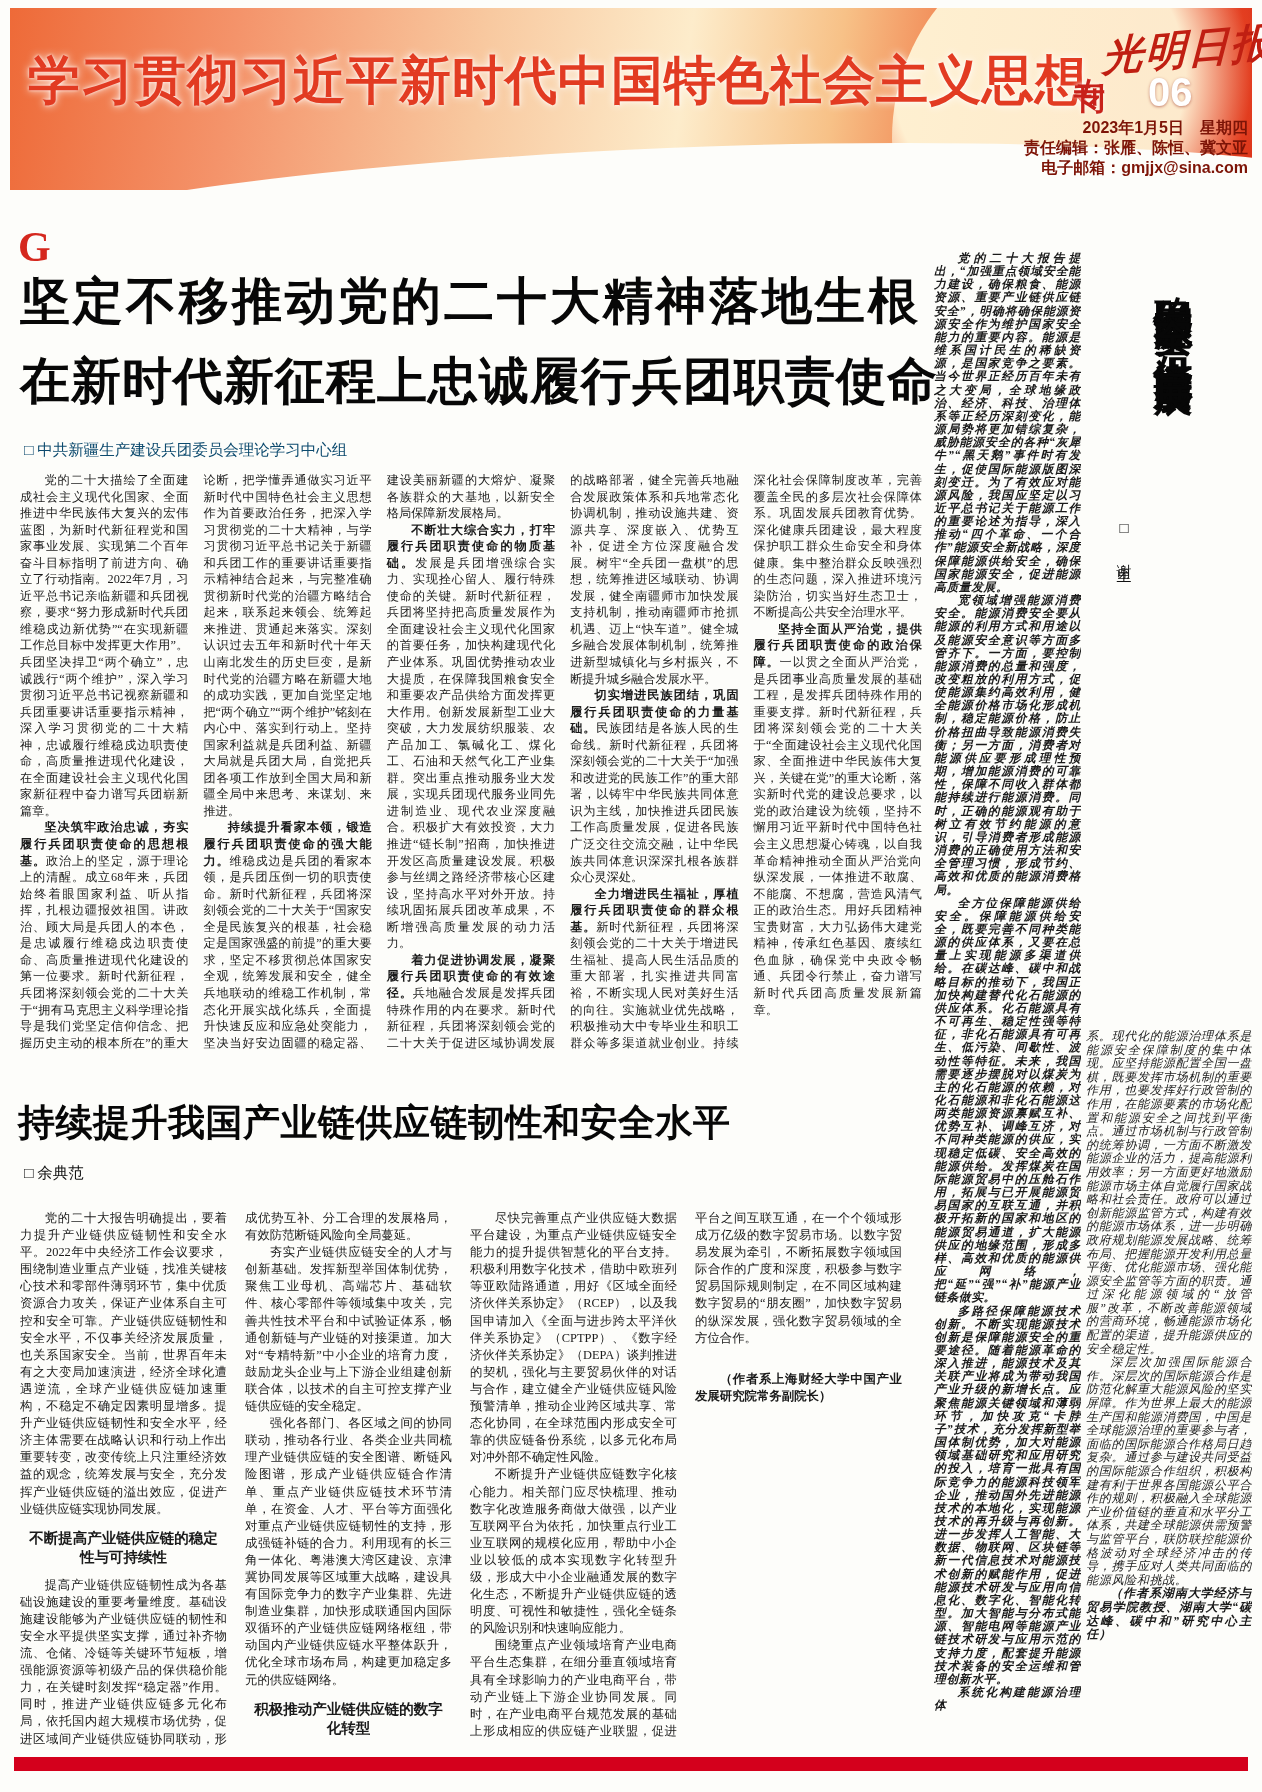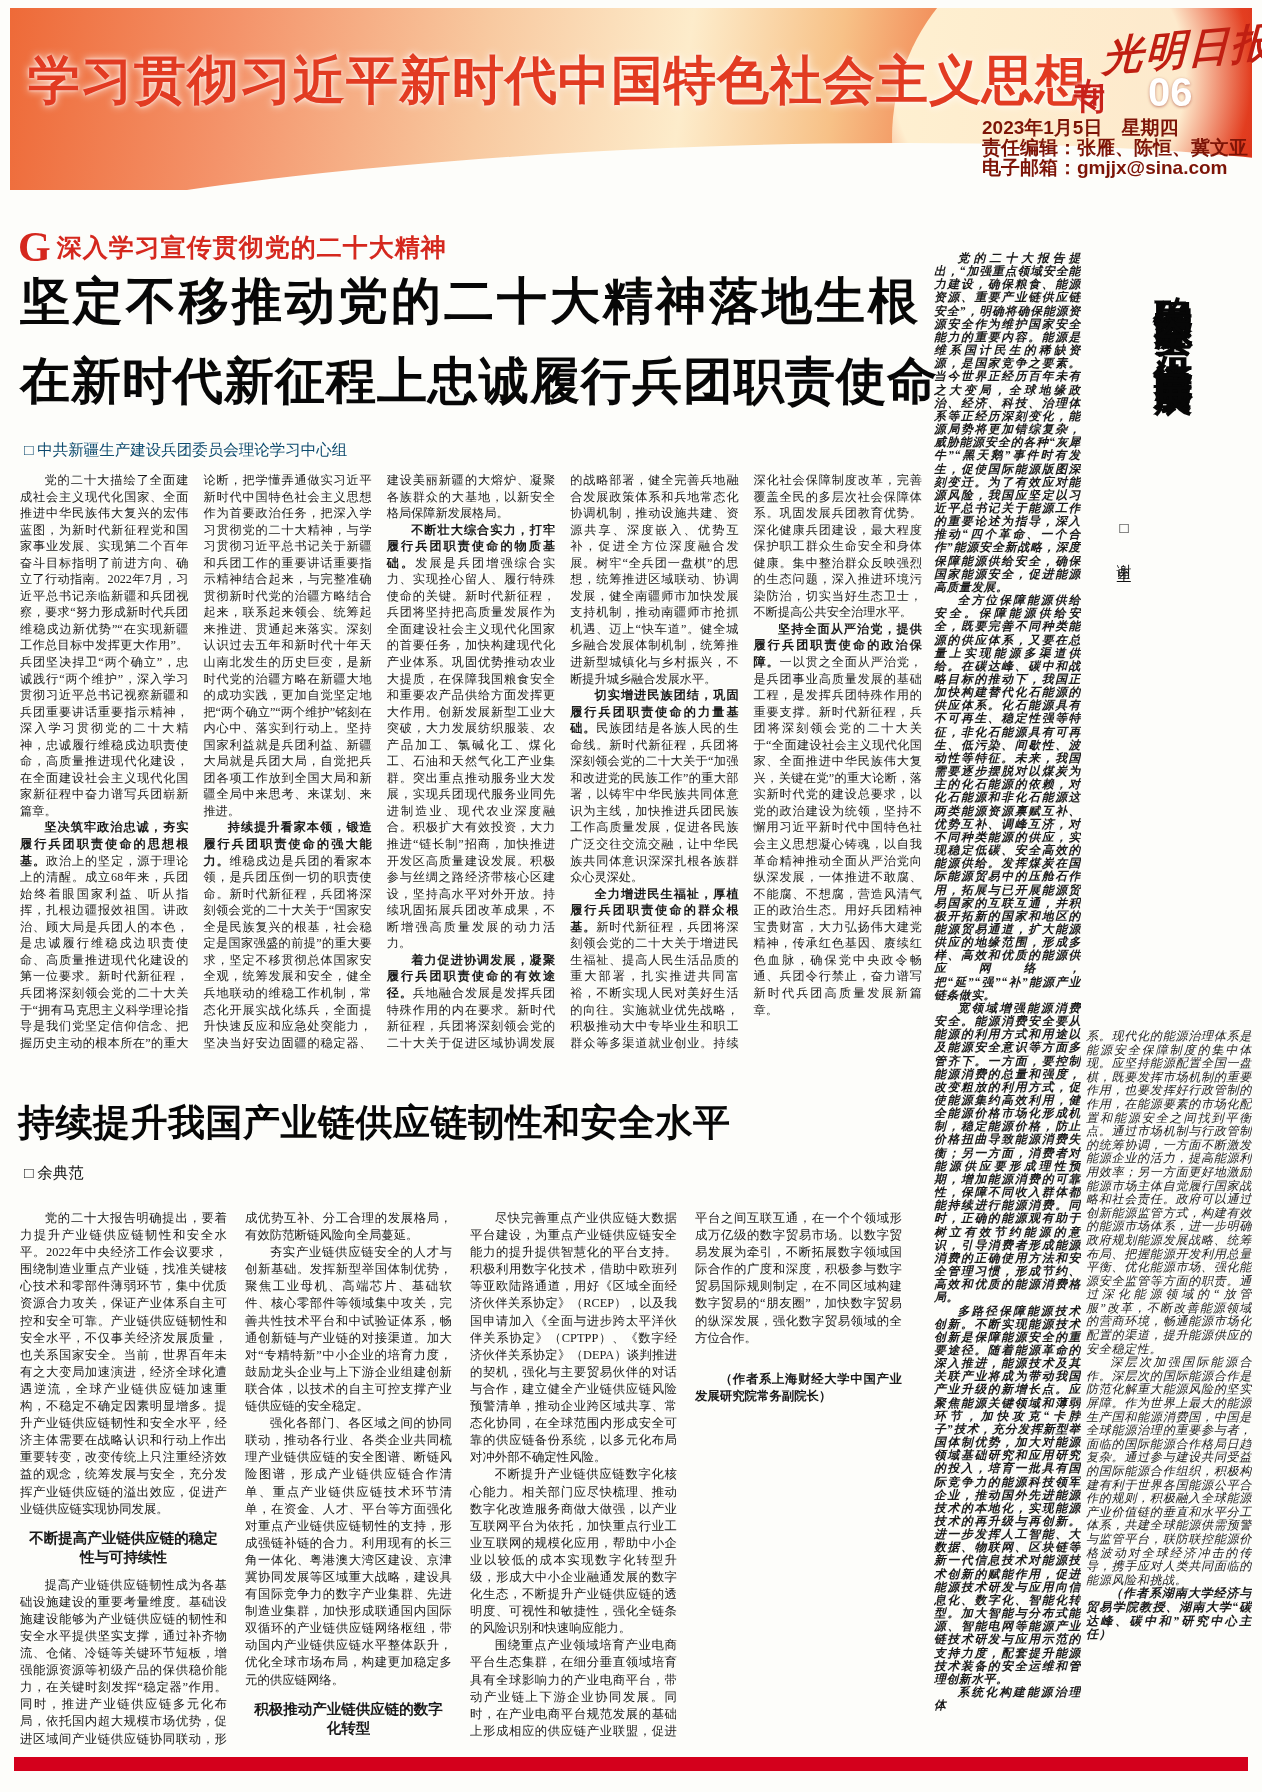--- a/index.html
+++ b/index.html
@@ -14,22 +14,22 @@
     border-radius:50% 50% 0 0/90% 90% 0 0;transform:rotate(-2.4deg);}
   .banner-title{position:absolute;left:28px;top:46px;font-family:"Liberation Sans",sans-serif;
     font-weight:900;font-size:52px;letter-spacing:1px;color:#e23b22;white-space:nowrap;
     text-shadow:0 0 9px rgba(255,255,255,.95),0 0 3px rgba(255,255,255,.9);}
   .banner-suffix{position:absolute;left:1068px;top:52px;writing-mode:vertical-rl;font-family:"Liberation Sans",sans-serif;
     font-weight:900;font-size:31px;color:#c8221a;letter-spacing:6px;text-shadow:0 0 5px rgba(255,255,255,.8);}
   .masthead{position:absolute;left:1102px;top:22px;font-size:41px;font-weight:bold;font-style:italic;
     color:#c01f12;transform:rotate(-5deg) skewX(-6deg);letter-spacing:2px;white-space:nowrap;}
   .page-num{position:absolute;left:1148px;top:70px;font-family:"Liberation Sans",sans-serif;
     font-weight:bold;font-size:40px;color:#fff;text-shadow:0 1px 3px rgba(140,20,10,.5);}
-  .dateblock{position:absolute;right:14px;top:118px;color:#7d1407;
-    font-family:"Liberation Sans",sans-serif;font-weight:bold;font-size:19px;line-height:20px;}
+  .dateblock{position:absolute;right:14px;top:118px;text-align:right;color:#7d1407;
+    font-family:"Liberation Sans",sans-serif;font-weight:bold;font-size:16px;line-height:20px;}
   
   .badge{position:absolute;left:18px;top:228px;display:flex;align-items:center;}
   .badge .g{font-family:"Liberation Serif",serif;font-weight:900;font-size:42px;line-height:38px;color:#d5281e;margin-right:6px;}
   .badge .lbl{font-family:"Liberation Sans",sans-serif;font-weight:900;font-size:25px;color:#d5281e;letter-spacing:1px;}
   
   .h1a{position:absolute;left:20px;top:268px;font-weight:900;font-size:50px;letter-spacing:3px;white-space:nowrap;color:#070707;}
   .h1b{position:absolute;left:20px;top:348px;font-weight:900;font-size:50px;letter-spacing:1px;white-space:nowrap;color:#070707;}
   .byline-main{position:absolute;left:24px;top:440px;font-size:15.5px;color:#0c4a6e;}
   .mainbody{position:absolute;left:20px;top:472px;width:902px;height:590px;overflow:hidden;
     column-count:5;column-gap:15px;column-fill:auto;
@@ -77,21 +77,20 @@
   <div class="masthead">光明日报</div>
   <div class="page-num">06</div>
   <div class="dateblock">
     <div>2023年1月5日　星期四</div>
     <div>责任编辑：张雁、陈恒、冀文亚</div>
     <div>电子邮箱：gmjjx@sina.com</div>
   </div>
 
   <div class="badge">
     <span class="g">G</span>
-    <span class="lbl">深入学习宣传贯彻党的二十大精神</span>
   </div>
 
   <div class="h1a">坚定不移推动党的二十大精神落地生根</div>
   <div class="h1b">在新时代新征程上忠诚履行兵团职责使命</div>
   <div class="byline-main">□ 中共新疆生产建设兵团委员会理论学习中心组</div>
   <div class="mainbody">
       <p>党的二十大描绘了全面建成社会主义现代化国家、全面推进中华民族伟大复兴的宏伟蓝图，为新时代新征程党和国家事业发展、实现第二个百年奋斗目标指明了前进方向、确立了行动指南。2022年7月，习近平总书记亲临新疆和兵团视察，要求“努力形成新时代兵团维稳戍边新优势”“在实现新疆工作总目标中发挥更大作用”。兵团坚决捍卫“两个确立”，忠诚践行“两个维护”，深入学习贯彻习近平总书记视察新疆和兵团重要讲话重要指示精神，深入学习贯彻党的二十大精神，忠诚履行维稳戍边职责使命，高质量推进现代化建设，在全面建设社会主义现代化国家新征程中奋力谱写兵团崭新篇章。</p>
       <p><b>坚决筑牢政治忠诚，夯实履行兵团职责使命的思想根基。</b>政治上的坚定，源于理论上的清醒。成立68年来，兵团始终着眼国家利益、听从指挥，扎根边疆报效祖国。讲政治、顾大局是兵团人的本色，是忠诚履行维稳戍边职责使命、高质量推进现代化建设的第一位要求。新时代新征程，兵团将深刻领会党的二十大关于“拥有马克思主义科学理论指导是我们党坚定信仰信念、把握历史主动的根本所在”的重大论断，把学懂弄通做实习近平新时代中国特色社会主义思想作为首要政治任务，把深入学习贯彻党的二十大精神，与学习贯彻习近平总书记关于新疆和兵团工作的重要讲话重要指示精神结合起来，与完整准确贯彻新时代党的治疆方略结合起来，联系起来领会、统筹起来推进、贯通起来落实。深刻认识过去五年和新时代十年天山南北发生的历史巨变，是新时代党的治疆方略在新疆大地的成功实践，更加自觉坚定地把“两个确立”“两个维护”铭刻在内心中、落实到行动上。坚持国家利益就是兵团利益、新疆大局就是兵团大局，自觉把兵团各项工作放到全国大局和新疆全局中来思考、来谋划、来推进。</p>
       <p><b>持续提升看家本领，锻造履行兵团职责使命的强大能力。</b>维稳戍边是兵团的看家本领，是兵团压倒一切的职责使命。新时代新征程，兵团将深刻领会党的二十大关于“国家安全是民族复兴的根基，社会稳定是国家强盛的前提”的重大要求，坚定不移贯彻总体国家安全观，统筹发展和安全，健全兵地联动的维稳工作机制，常态化开展实战化练兵，全面提升快速反应和应急处突能力，坚决当好安边固疆的稳定器、建设美丽新疆的大熔炉、凝聚各族群众的大基地，以新安全格局保障新发展格局。</p>
       <p><b>不断壮大综合实力，打牢履行兵团职责使命的物质基础。</b>发展是兵团增强综合实力、实现拴心留人、履行特殊使命的关键。新时代新征程，兵团将坚持把高质量发展作为全面建设社会主义现代化国家的首要任务，加快构建现代化产业体系。巩固优势推动农业大提质，在保障我国粮食安全和重要农产品供给方面发挥更大作用。创新发展新型工业大突破，大力发展纺织服装、农产品加工、氯碱化工、煤化工、石油和天然气化工产业集群。突出重点推动服务业大发展，实现兵团现代服务业同先进制造业、现代农业深度融合。积极扩大有效投资，大力推进“链长制”招商，加快推进开发区高质量建设发展。积极参与丝绸之路经济带核心区建设，坚持高水平对外开放。持续巩固拓展兵团改革成果，不断增强高质量发展的动力活力。</p>
@@ -111,22 +110,22 @@
       <p>强化各部门、各区域之间的协同联动，推动各行业、各类企业共同梳理产业链供应链的安全图谱、断链风险图谱，形成产业链供应链合作清单、重点产业链供应链技术环节清单，在资金、人才、平台等方面强化对重点产业链供应链韧性的支持，形成强链补链的合力。利用现有的长三角一体化、粤港澳大湾区建设、京津冀协同发展等区域重大战略，建设具有国际竞争力的数字产业集群、先进制造业集群，加快形成联通国内国际双循环的产业链供应链网络枢纽，带动国内产业链供应链水平整体跃升，优化全球市场布局，构建更加稳定多元的供应链网络。</p>
       <div class="subhead">积极推动产业链供应链的数字化转型</div>
       <p>尽快完善重点产业供应链大数据平台建设，为重点产业链供应链安全能力的提升提供智慧化的平台支持。积极利用数字化技术，借助中欧班列等亚欧陆路通道，用好《区域全面经济伙伴关系协定》（RCEP），以及我国申请加入《全面与进步跨太平洋伙伴关系协定》（CPTPP）、《数字经济伙伴关系协定》（DEPA）谈判推进的契机，强化与主要贸易伙伴的对话与合作，建立健全产业链供应链风险预警清单，推动企业跨区域共享、常态化协同，在全球范围内形成安全可靠的供应链备份系统，以多元化布局对冲外部不确定性风险。</p>
       <p>不断提升产业链供应链数字化核心能力。相关部门应尽快梳理、推动数字化改造服务商做大做强，以产业互联网平台为依托，加快重点行业工业互联网的规模化应用，帮助中小企业以较低的成本实现数字化转型升级，形成大中小企业融通发展的数字化生态，不断提升产业链供应链的透明度、可视性和敏捷性，强化全链条的风险识别和快速响应能力。</p>
       <p>围绕重点产业领域培育产业电商平台生态集群，在细分垂直领域培育具有全球影响力的产业电商平台，带动产业链上下游企业协同发展。同时，在产业电商平台规范发展的基础上形成相应的供应链产业联盟，促进平台之间互联互通，在一个个领域形成万亿级的数字贸易市场。以数字贸易发展为牵引，不断拓展数字领域国际合作的广度和深度，积极参与数字贸易国际规则制定，在不同区域构建数字贸易的“朋友圈”，加快数字贸易的纵深发展，强化数字贸易领域的全方位合作。</p>
       <p class="attr">（作者系上海财经大学中国产业发展研究院常务副院长）</p>
     </div>
 
   <div class="ecol1 kai">
       <p>党的二十大报告提出，“加强重点领域安全能力建设，确保粮食、能源资源、重要产业链供应链安全”，明确将确保能源资源安全作为维护国家安全能力的重要内容。能源是维系国计民生的稀缺资源，是国家竞争之要素。当今世界正经历百年未有之大变局，全球地缘政治、经济、科技、治理体系等正经历深刻变化，能源局势将更加错综复杂，威胁能源安全的各种“灰犀牛”“黑天鹅”事件时有发生，促使国际能源版图深刻变迁。为了有效应对能源风险，我国应坚定以习近平总书记关于能源工作的重要论述为指导，深入推动“四个革命、一个合作”能源安全新战略，深度保障能源供给安全，确保国家能源安全，促进能源高质量发展。</p>
+      <p>宽领域增强能源消费安全。能源消费安全要从能源的利用方式和用途以及能源安全意识等方面多管齐下。一方面，要控制能源消费的总量和强度，改变粗放的利用方式，促使能源集约高效利用，健全能源价格市场化形成机制，稳定能源价格，防止价格扭曲导致能源消费失衡；另一方面，消费者对能源供应要形成理性预期，增加能源消费的可靠性，保障不同收入群体都能持续进行能源消费。同时，正确的能源观有助于树立有效节约能源的意识，引导消费者形成能源消费的正确使用方法和安全管理习惯，形成节约、高效和优质的能源消费格局。</p>
       <p>全方位保障能源供给安全。保障能源供给安全，既要完善不同种类能源的供应体系，又要在总量上实现能源多渠道供给。在碳达峰、碳中和战略目标的推动下，我国正加快构建替代化石能源的供应体系。化石能源具有不可再生、稳定性强等特征，非化石能源具有可再生、低污染、间歇性、波动性等特征。未来，我国需要逐步摆脱对以煤炭为主的化石能源的依赖，对化石能源和非化石能源这两类能源资源禀赋互补、优势互补、调峰互济，对不同种类能源的供应，实现稳定低碳、安全高效的能源供给。发挥煤炭在国际能源贸易中的压舱石作用，拓展与已开展能源贸易国家的互联互通，并积极开拓新的国家和地区的能源贸易通道，扩大能源供应的地缘范围，形成多样、高效和优质的能源供应网络，把“延”“强”“补”能源产业链条做实。</p>
-      <p>宽领域增强能源消费安全。能源消费安全要从能源的利用方式和用途以及能源安全意识等方面多管齐下。一方面，要控制能源消费的总量和强度，改变粗放的利用方式，促使能源集约高效利用，健全能源价格市场化形成机制，稳定能源价格，防止价格扭曲导致能源消费失衡；另一方面，消费者对能源供应要形成理性预期，增加能源消费的可靠性，保障不同收入群体都能持续进行能源消费。同时，正确的能源观有助于树立有效节约能源的意识，引导消费者形成能源消费的正确使用方法和安全管理习惯，形成节约、高效和优质的能源消费格局。</p>
       <p>多路径保障能源技术创新。不断实现能源技术创新是保障能源安全的重要途径。随着能源革命的深入推进，能源技术及其关联产业将成为带动我国产业升级的新增长点。应聚焦能源关键领域和薄弱环节，加快攻克“卡脖子”技术，充分发挥新型举国体制优势，加大对能源领域基础研究和应用研究的投入，培育一批具有国际竞争力的能源科技领军企业，推动国外先进能源技术的本地化，实现能源技术的再升级与再创新。进一步发挥人工智能、大数据、物联网、区块链等新一代信息技术对能源技术创新的赋能作用，促进能源技术研发与应用向信息化、数字化、智能化转型。加大智能与分布式能源、智能电网等能源产业链技术研发与应用示范的支持力度，配套提升能源技术装备的安全运维和管理创新水平。</p>
       <p>系统化构建能源治理体</p>
     </div>
   <div class="etitle">
     <span>确保国家能源安全</span><span class="gap"></span><span>促进能源高质量发展</span>
   </div>
   <div class="eauthor">□ 谢里</div>
   <div class="ecol2 kai">
       <p class="ni">系。现代化的能源治理体系是能源安全保障制度的集中体现。应坚持能源配置全国一盘棋，既要发挥市场机制的重要作用，也要发挥好行政管制的作用，在能源要素的市场化配置和能源安全之间找到平衡点。通过市场机制与行政管制的统筹协调，一方面不断激发能源企业的活力，提高能源利用效率；另一方面更好地激励能源市场主体自觉履行国家战略和社会责任。政府可以通过创新能源监管方式，构建有效的能源市场体系，进一步明确政府规划能源发展战略、统筹布局、把握能源开发利用总量平衡、优化能源市场、强化能源安全监管等方面的职责。通过深化能源领域的“放管服”改革，不断改善能源领域的营商环境，畅通能源市场化配置的渠道，提升能源供应的安全稳定性。</p>
       <p>深层次加强国际能源合作。深层次的国际能源合作是防范化解重大能源风险的坚实屏障。作为世界上最大的能源生产国和能源消费国，中国是全球能源治理的重要参与者，面临的国际能源合作格局日趋复杂。通过参与建设共同受益的国际能源合作组织，积极构建有利于世界各国能源公平合作的规则，积极融入全球能源产业价值链的垂直和水平分工体系，共建全球能源供需预警与监管平台，联防联控能源价格波动对全球经济冲击的传导，携手应对人类共同面临的能源风险和挑战。</p>

